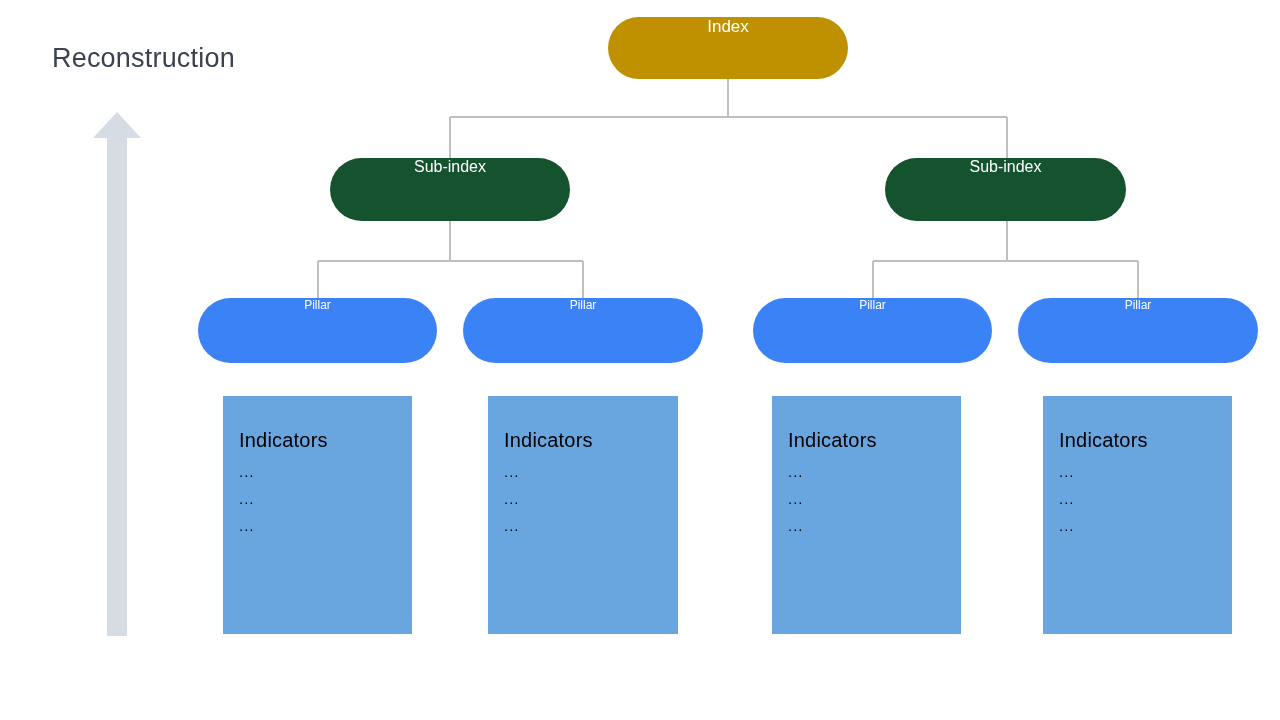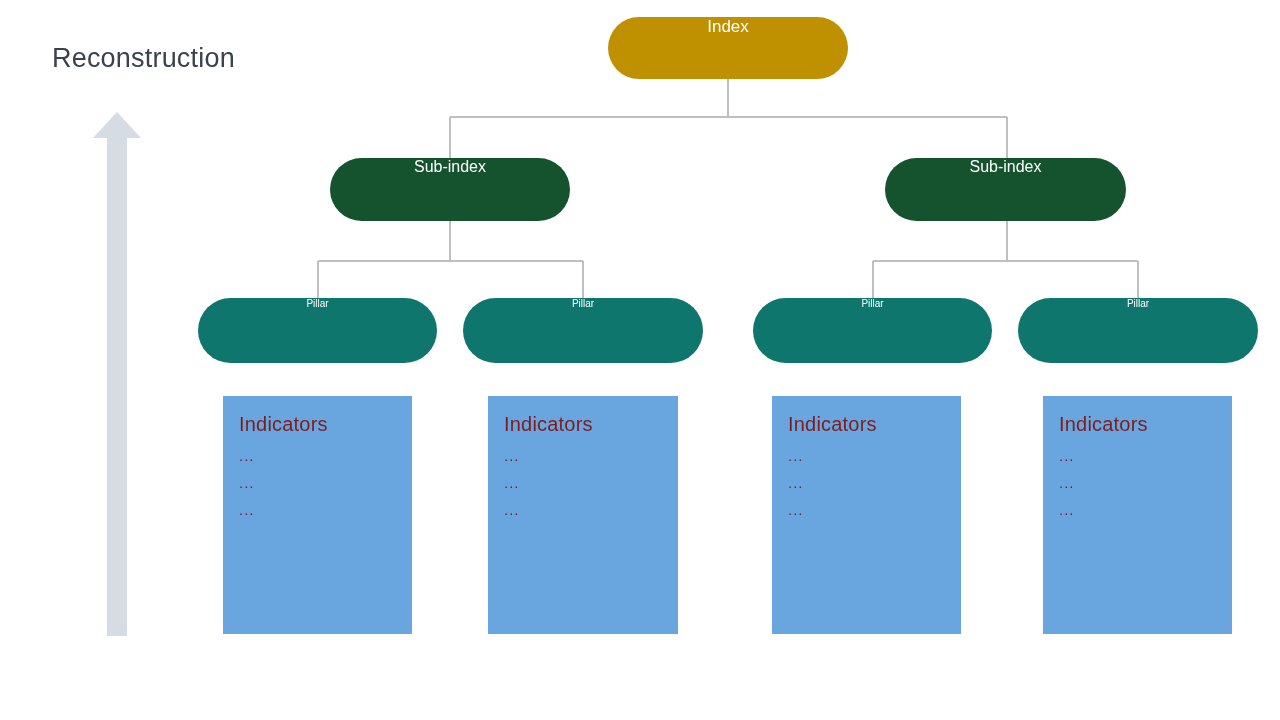--- a/index.html
+++ b/index.html
@@ -59,31 +59,31 @@
   }
   .node-index {
     background: #BF9000;
     font-size: 17px;
   }
   .node-subindex {
     background: #14532d;
     font-size: 16px;
   }
   .node-pillar {
-    background: #0f766e;
-    font-size: 10px;
+    background: #3b82f6;
+    font-size: 12px;
   }
 
   
   .indicator-box {
     position: absolute;
     background: #69A5DE;
     box-sizing: border-box;
-    padding: 16px 0 0 16px;
-    color: #7f1d1d;
+    padding: 32px 0 0 16px;
+    color: #000000;
   }
   .indicator-title {
     font-size: 20px;
     line-height: 24px;
     letter-spacing: 0.2px;
   }
   .indicator-dots {
     margin-top: 6px;
   }
   .indicator-dot-line {

